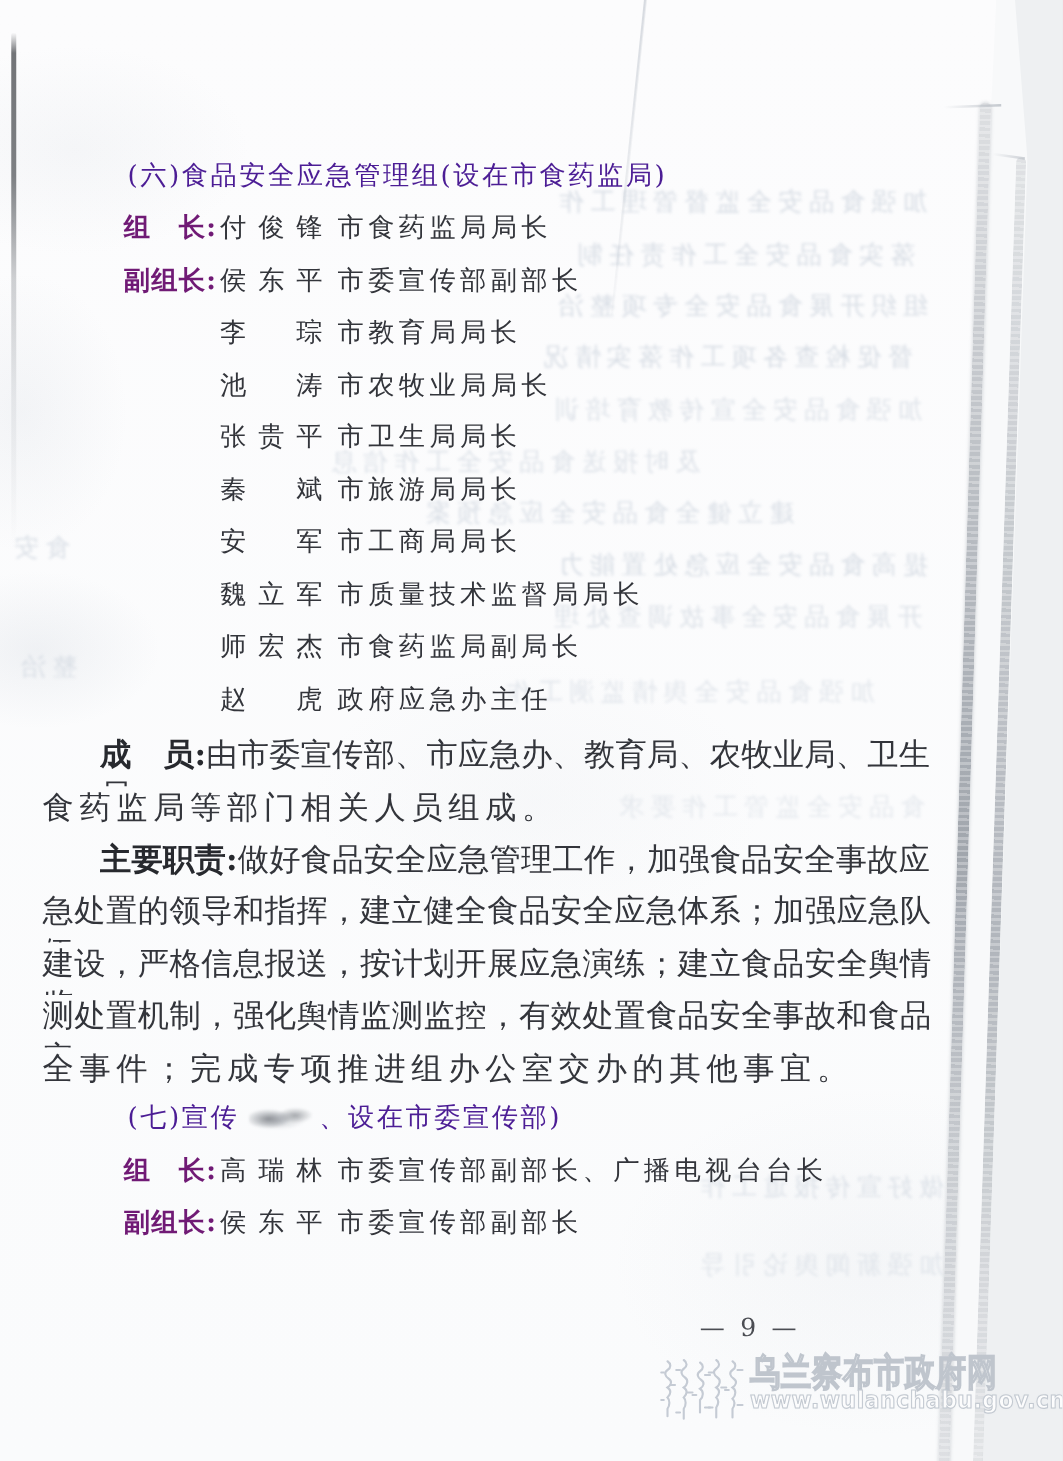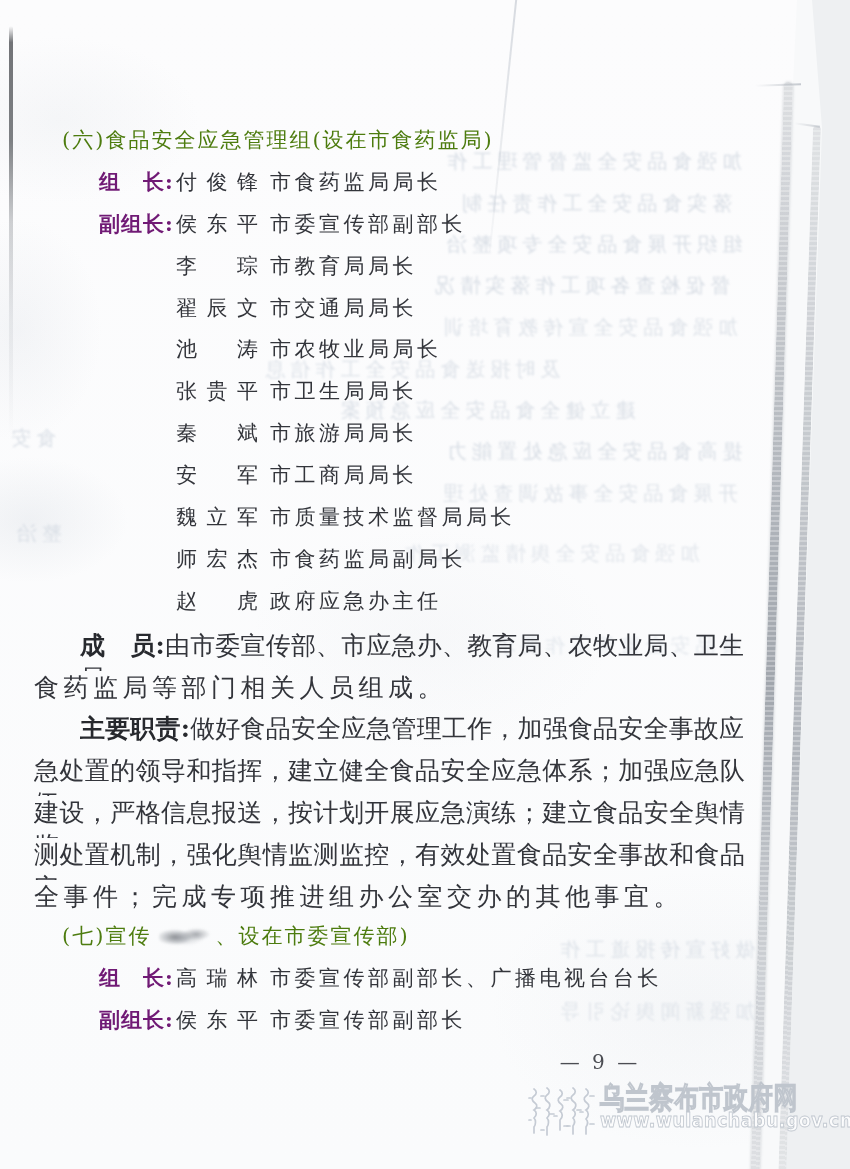--- a/index.html
+++ b/index.html
@@ -80,21 +80,21 @@
   .bf8{right:112px;top:480px;opacity:.42}
   .bf9{right:150px;top:540px;opacity:.36}
   .bf10{right:110px;top:632px;opacity:.3}
   .bf11{right:95px;top:936px;opacity:.4}
   .bf12{right:95px;top:998px;opacity:.34}
   .bf13{left:6px;top:425px;opacity:.45}
   .bf14{left:12px;top:520px;opacity:.4}
   
   .content{position:absolute;left:0;top:126px;width:850px;color:#33353b;}
   .line{position:relative;height:41.9px;white-space:nowrap;font-size:21px;}
-  .heading{padding-left:62px;letter-spacing:2px;color:#4d7c0f;}
+  .heading{padding-left:102px;letter-spacing:2px;color:#4c1d95;}
   .role .label{position:absolute;left:99px;width:78px;font-weight:700;letter-spacing:1px;color:#701a75;}
   .role .name{position:absolute;left:176px;width:82px;text-align:justify;text-align-last:justify;}
   .role .title{position:absolute;left:270px;letter-spacing:3.5px;}
   .member .name{position:absolute;left:176px;width:82px;text-align:justify;text-align-last:justify;}
   .member .title{position:absolute;left:270px;letter-spacing:3.5px;}
   .para{
     height:41.9px;font-size:25px;white-space:normal;overflow:hidden;
     text-align:justify;text-align-last:justify;
   }
   .para.first{margin-left:80px;width:664px;}
@@ -174,24 +174,20 @@
 
     <div class="line role deputy">
       <span class="label">副组长:</span>
       <span class="name">侯东平</span>
       <span class="title">市委宣传部副部长</span>
     </div>
 
     <div class="line member">
       <span class="name">李琮</span>
       <span class="title">市教育局局长</span>
-    </div>
-    <div class="line member">
-      <span class="name">翟辰文</span>
-      <span class="title">市交通局局长</span>
     </div>
     <div class="line member">
       <span class="name">池涛</span>
       <span class="title">市农牧业局局长</span>
     </div>
     <div class="line member">
       <span class="name">张贵平</span>
       <span class="title">市卫生局局长</span>
     </div>
     <div class="line member">

